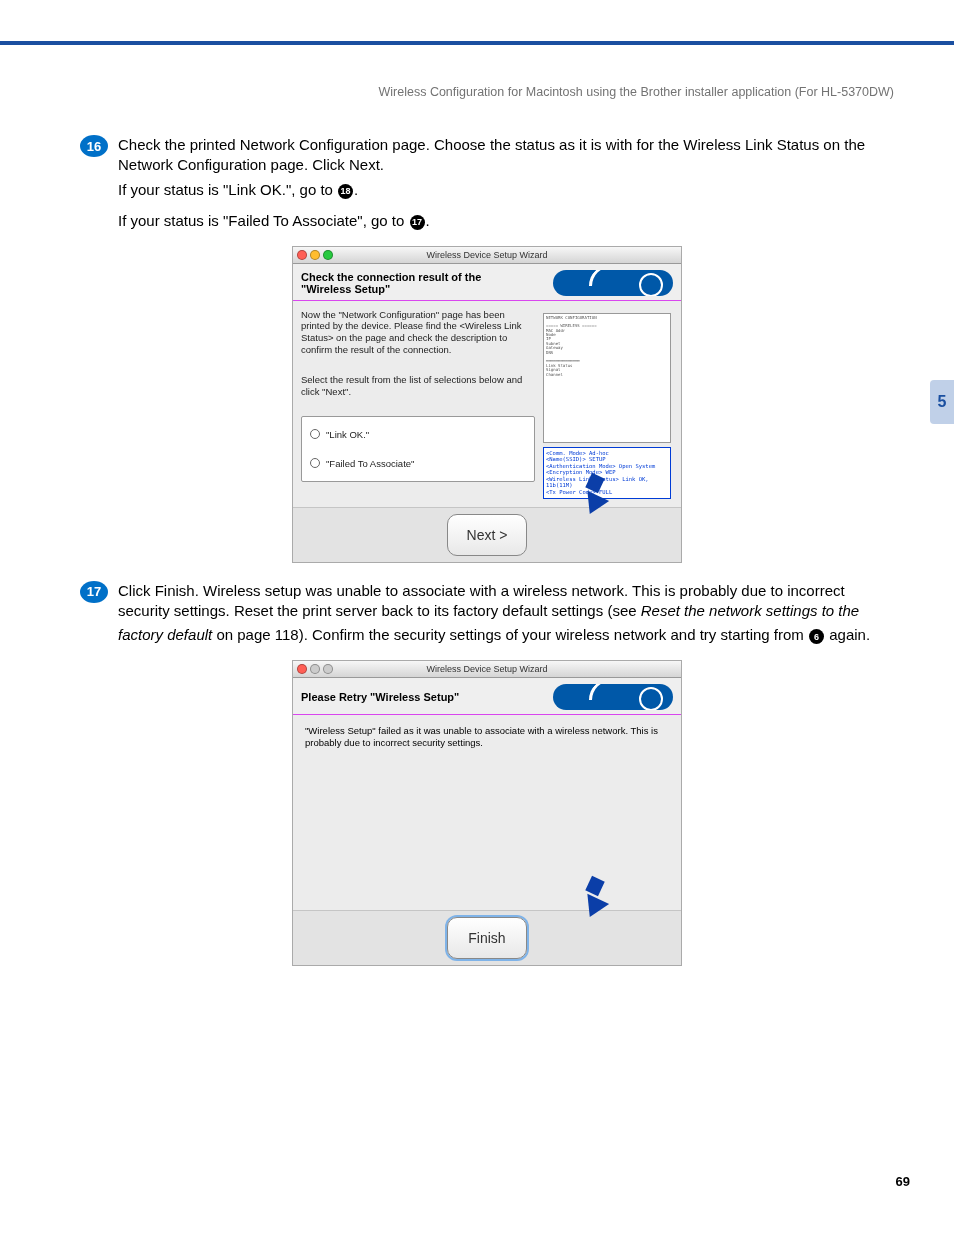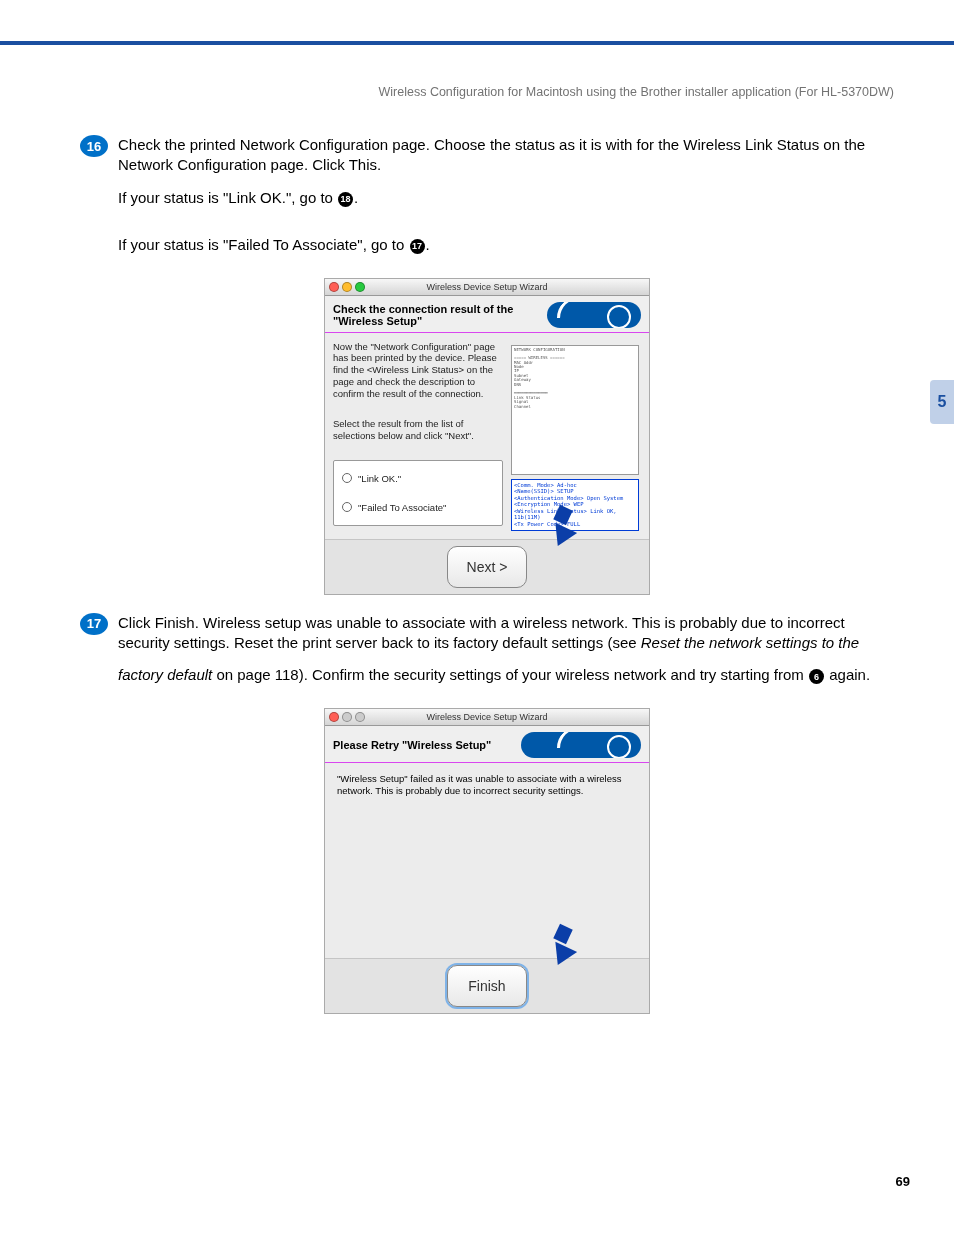--- a/index.html
+++ b/index.html
@@ -61,24 +61,24 @@
     display: inline-flex;
     width: 15px; height: 15px;
     border-radius: 50%;
     background: #000;
     color: #fff;
     font-size: 9px;
     font-weight: bold;
     align-items: center;
     justify-content: center;
     vertical-align: middle;
-    margin: 16px 1px;
+    margin: 8px 1px;
   }
   .wizard {
-    width: 326px;
+    width: 390px;
     margin: 0 auto 18px;
     border: 1px solid #aaa;
     background: #ececec;
     font-size: 10px;
     color: #000;
   }
   .wizard-titlebar {
     height: 17px;
     background: linear-gradient(to bottom, #f7f7f7, #d5d5d5);
     border-bottom: 1px solid #999;
@@ -215,21 +215,21 @@
 
 <div class="header-text">Wireless Configuration for Macintosh using the Brother installer application (For HL-5370DW)</div>
 
 <div class="side-tab">5</div>
 
 <div class="content">
 
   <div class="step">
     <div class="step-badge">16</div>
     <div class="step-body">
-      <span>Check the printed Network Configuration page. Choose the status as it is with for the </span><span class="bold">Wireless Link Status</span><span> on the Network Configuration page. Click </span><span class="bold">This</span><span>.</span><br>
+      <span>Check the printed Network Configuration page. Choose the status as it is with for the </span><span class="bold">Wireless Link Status</span><span> on the Network Configuration page. Click </span><span class="bold">Next</span><span>.</span><br>
       <span>If your status is </span><span class="bold">"Link OK."</span><span>, go to </span><span class="ref">18</span><span>.</span><br>
       <span>If your status is </span><span class="bold">"Failed To Associate"</span><span>, go to </span><span class="ref">17</span><span>.</span>
     </div>
   </div>
 
   <div class="wizard">
     <div class="wizard-titlebar">
       <div class="tl-btns">
         <div class="tl-btn tl-close"></div>
         <div class="tl-btn tl-min"></div>

